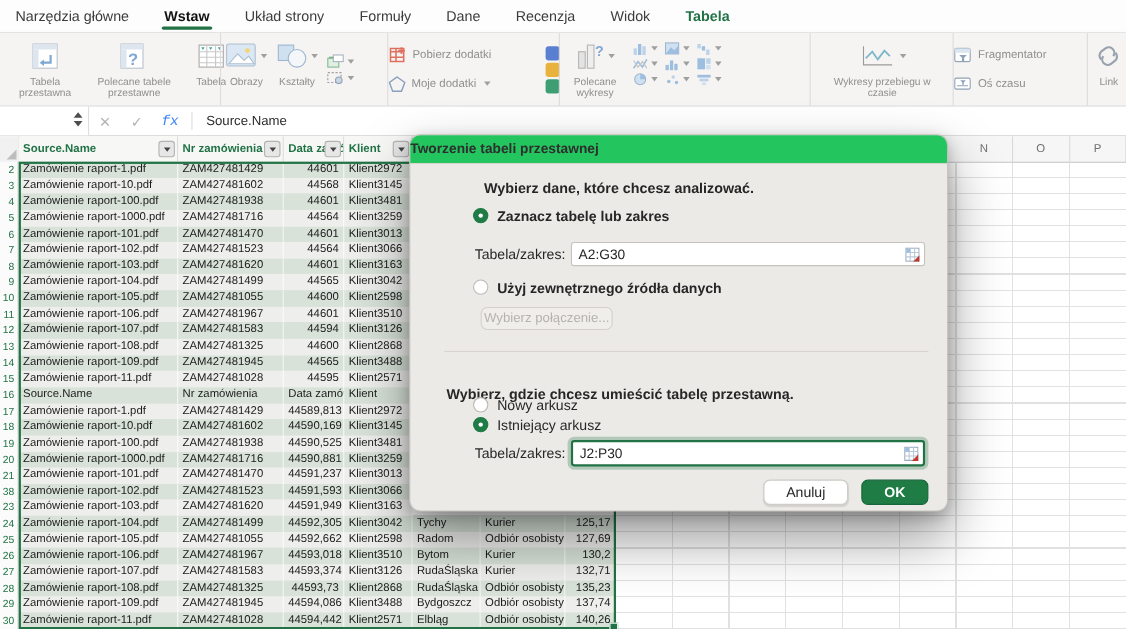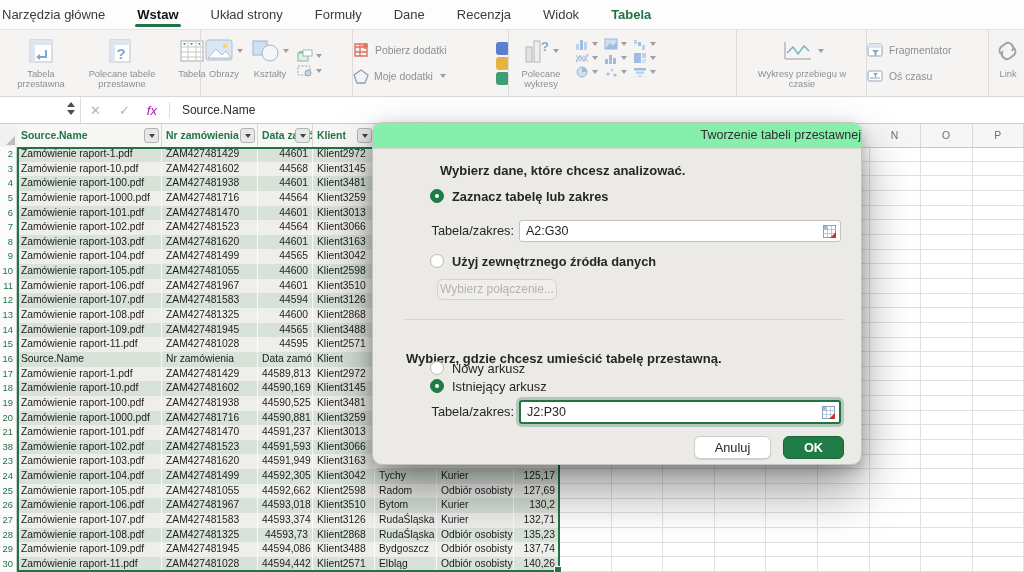--- a/index.html
+++ b/index.html
@@ -1,21 +1,21 @@
 <!DOCTYPE html>
 <html><head>
 <meta charset="utf-8">
 <style>
   html,body{margin:0;padding:0;background:#e8e8e8;}
   #app{position:relative;width:1024px;height:572px;background:#fff;overflow:hidden;
        font-family:"Liberation Sans",sans-serif;-webkit-font-smoothing:antialiased;}
 
   
   .menubar{position:absolute;top:0;left:0;right:0;height:29px;background:#fdfdfd;
-           border-bottom:1px solid #e4e4e4;display:flex;align-items:stretch;gap:28px;}
+           border-bottom:1px solid #e4e4e4;display:flex;align-items:stretch;padding-left:12px;gap:28px;}
   .tab{font-size:13px;color:#3c3c3c;display:flex;align-items:center;position:relative;padding:0 2px;cursor:default;}
   .tab.active{font-weight:bold;color:#111;}
   .tab.active::after{content:"";position:absolute;left:0;right:0;bottom:2px;height:3px;background:#217346;border-radius:2px;}
   .tab.contextual{color:#217346;font-weight:bold;}
 
   
   .ribbon{position:absolute;top:30px;left:0;right:0;height:66px;background:#f5f4f3;border-bottom:1px solid #d8d8d8;}
   .rgroup{position:absolute;top:0;bottom:0;display:flex;align-items:flex-start;padding-top:5px;}
   .rgroup.bl{border-left:1px solid #dddcda;}
   .rbtn{display:flex;flex-direction:column;align-items:center;gap:2px;font-size:9.3px;color:#8f8f8f;
@@ -31,21 +31,21 @@
 
   
   .fbar{position:absolute;top:97px;left:0;right:0;height:26px;background:#fff;border-bottom:1px solid #cfcfcf;
         display:flex;align-items:center;}
   .namebox{width:80px;height:100%;border-right:1px solid #dedede;position:relative;background:#fff;}
   .stepper{position:absolute;right:5px;top:5px;display:flex;flex-direction:column;gap:3px;}
   .stepper i{display:block;width:0;height:0;border-left:4px solid transparent;border-right:4px solid transparent;}
   .stepper .up{border-bottom:5px solid #4d4d4d;}
   .stepper .dn{border-top:5px solid #4d4d4d;}
   .fico{color:#b3b3b3;font-size:13px;padding:0 9px;}
-  .fx{font-family:Liberation Sans, sans-serif;font-style:italic;font-size:13px;color:#a21caf;padding:0 8px;}
+  .fx{font-family:Liberation Mono, monospace;font-style:italic;font-size:13px;color:#3b82f6;padding:0 8px;}
   .fdiv{width:1px;height:16px;background:#dcdcdc;margin:0 4px;}
   .fval{font-size:12px;color:#2b2b2b;padding-left:8px;}
 
   
   .sheet{position:absolute;top:124px;left:0;right:0;bottom:0;background:#fff;}
   .chead{position:absolute;top:0;left:0;right:0;height:23px;background:#f6f6f6;border-bottom:1px solid #c9c9c9;}
   .corner{position:absolute;left:0;top:0;width:17px;height:23px;background:#f1f1f1;border-right:1px solid #c9c9c9;}
   .corner::after{content:"";position:absolute;right:2px;bottom:2px;width:0;height:0;
                  border-left:9px solid transparent;border-bottom:9px solid #bdbdbd;}
   .thcell{position:absolute;top:0;height:23px;background:#f7f8f6;border-right:1px solid #d9d9d9;
@@ -71,22 +71,22 @@
   .cell.num{text-align:right;}
   .rangebox{position:absolute;left:17px;top:23px;width:543px;height:425px;border:2px solid #217346;
             box-sizing:border-box;pointer-events:none;z-index:3;}
   .fillhandle{position:absolute;left:554px;top:442px;width:8px;height:8px;background:#217346;
               border:1.5px solid #fff;box-sizing:border-box;z-index:4;}
 
   
   .dialog{position:absolute;left:372px;top:122px;width:490px;height:343px;background:#ebeae7;
           border:1px solid #c6c3be;border-radius:10px;z-index:20;font-size:12.5px;color:#262626;
           box-shadow:0 25px 50px rgba(0,0,0,.40),0 5px 14px rgba(0,0,0,.22);box-sizing:border-box;}
-  .dtitle{height:25px;background:#86efac;border-bottom:1px solid #d6d2cb;border-radius:9px 9px 0 0;
-          text-align:right;line-height:25px;font-weight:normal;font-size:12.5px;color:#2e2e2e;}
+  .dtitle{height:25px;background:#22c55e;border-bottom:1px solid #d6d2cb;border-radius:9px 9px 0 0;
+          text-align:left;line-height:25px;font-weight:bold;font-size:12.5px;color:#2e2e2e;}
   .dheading{position:absolute;left:33px;font-weight:bold;font-size:13px;}
   .radio{position:absolute;width:14px;height:14px;border-radius:50%;background:#fff;
          border:1px solid #bcb9b4;box-sizing:border-box;}
   .radio.sel{background:#1e7c44;border-color:#1e7c44;}
   .radio.sel::after{content:"";position:absolute;left:4px;top:4px;width:4px;height:4px;border-radius:50%;background:#fff;}
   .rlabel{position:absolute;font-size:12.8px;}
   .rlabel.b{font-weight:bold;}
   .flabel{position:absolute;font-size:12.8px;}
   .rinput{position:absolute;left:146px;width:322px;height:22px;background:#fff;border:1px solid #c6c3bf;
           border-radius:3px;box-sizing:border-box;font-size:12.5px;display:flex;align-items:center;

